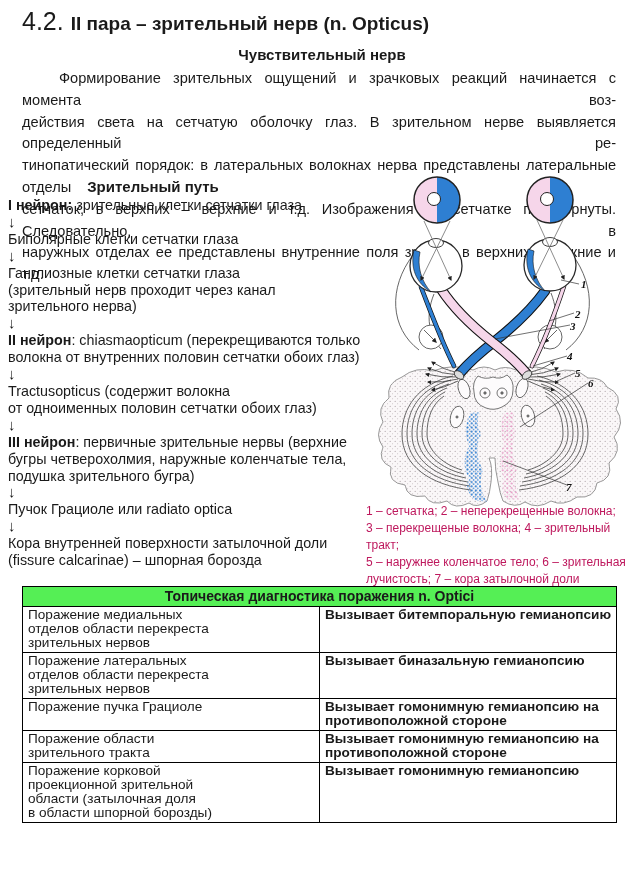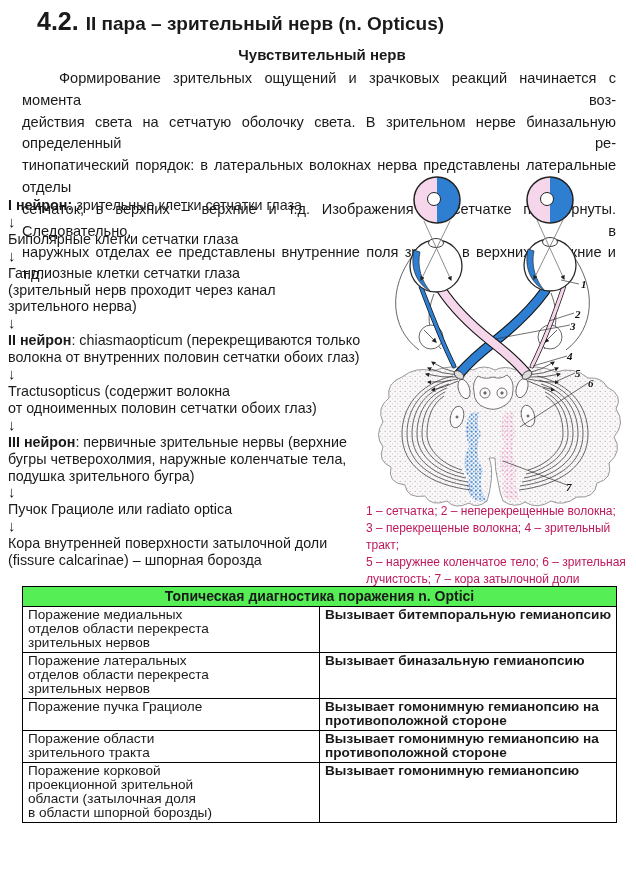--- a/index.html
+++ b/index.html
@@ -1,20 +1,20 @@
 <!DOCTYPE html>
 <html><head>
 <meta charset="utf-8">
 <style>
   html,body{margin:0;padding:0;background:#fff;}
   .page{position:relative;width:636px;height:890px;background:#ffffff;overflow:hidden;
         font-family:"Liberation Sans",sans-serif;color:#1a1a1a;}
 
   .doc-title{position:absolute;left:22px;top:5px;display:flex;align-items:baseline;gap:7px;}
-  .doc-title .num{font-size:25px;font-weight:bold;margin-left:15px;}
+  .doc-title .num{font-size:25px;font-weight:normal;}
   .doc-title .ttl{font-size:19px;font-weight:bold;margin-top:8px;}
 
   .subtitle{position:absolute;top:46px;left:4px;width:636px;text-align:center;
             font-weight:bold;font-size:15px;}
 
   .intro{position:absolute;left:22px;top:68px;width:594px;font-size:14.6px;}
   .jline{line-height:21.8px;text-align:justify;text-align-last:justify;}
   .jline.first{text-indent:37px;}
   .jline.last{text-align-last:left;}
 
@@ -45,26 +45,27 @@
 
   <div class="doc-title">
     <span class="num">4.2.</span>
     <span class="ttl">II пара – зрительный нерв (n. Opticus)</span>
   </div>
 
   <div class="subtitle">Чувствительный нерв</div>
 
   <div class="intro" id="intro">
       <div class="jline first">Формирование зрительных ощущений и зрачковых реакций начинается с момента воз-</div>
-      <div class="jline">действия света на сетчатую оболочку света. В зрительном нерве биназальную определенный ре-</div>
+      <div class="jline">действия света на сетчатую оболочку глаз. В зрительном нерве выявляется определенный ре-</div>
       <div class="jline">тинопатический порядок: в латеральных волокнах нерва представлены латеральные отделы</div>
       <div class="jline">сетчаток, в верхних – верхние и т.д. Изображения на сетчатке перевернуты. Следовательно, в</div>
       <div class="jline last">наружных отделах ее представлены внутренние поля зрения, в верхних – нижние и т.д.</div>
     </div>
 
+  <div class="flow-title">Зрительный путь</div>
   <div class="flow" id="flow">
       <div class="step"><b>I нейрон:</b> зрительные клетки сетчатки глаза</div>
       <div class="arrow">↓</div>
       <div class="step">Биполярные клетки сетчатки глаза</div>
       <div class="arrow">↓</div>
       <div class="step">Ганглиозные клетки сетчатки глаза
 (зрительный нерв проходит через канал
 зрительного нерва)</div>
       <div class="arrow">↓</div>
       <div class="step"><b>II нейрон</b>: chiasmaopticum (перекрещиваются только

